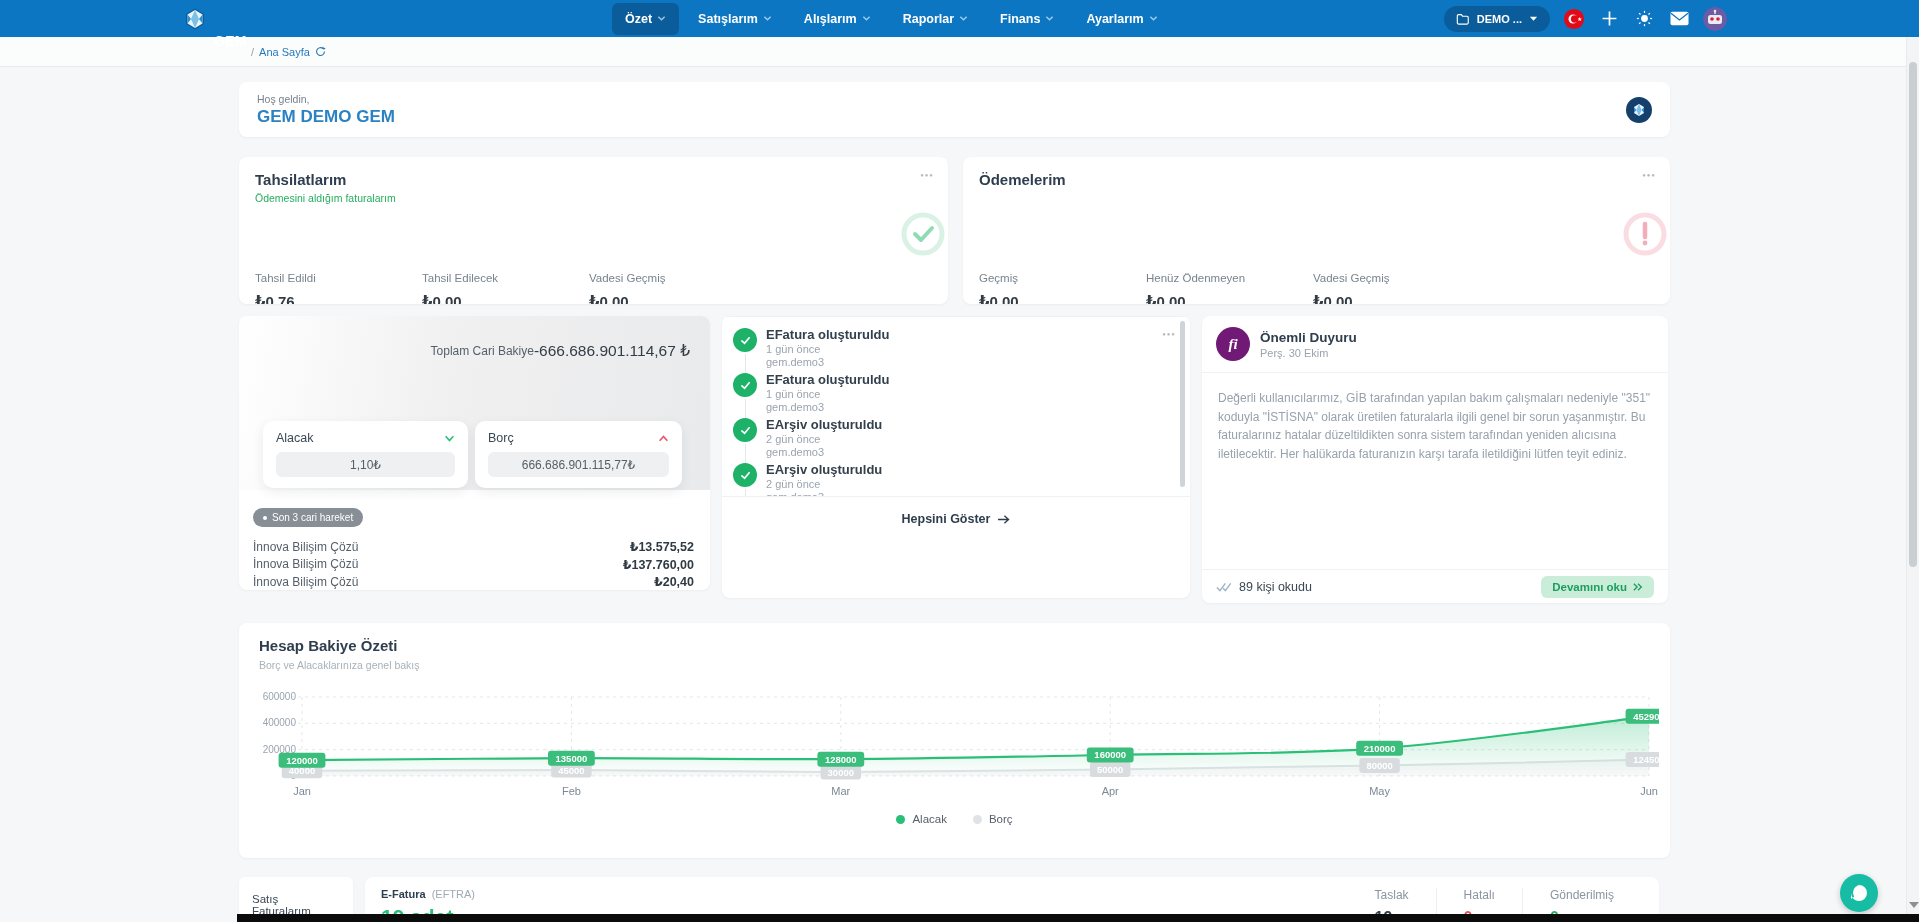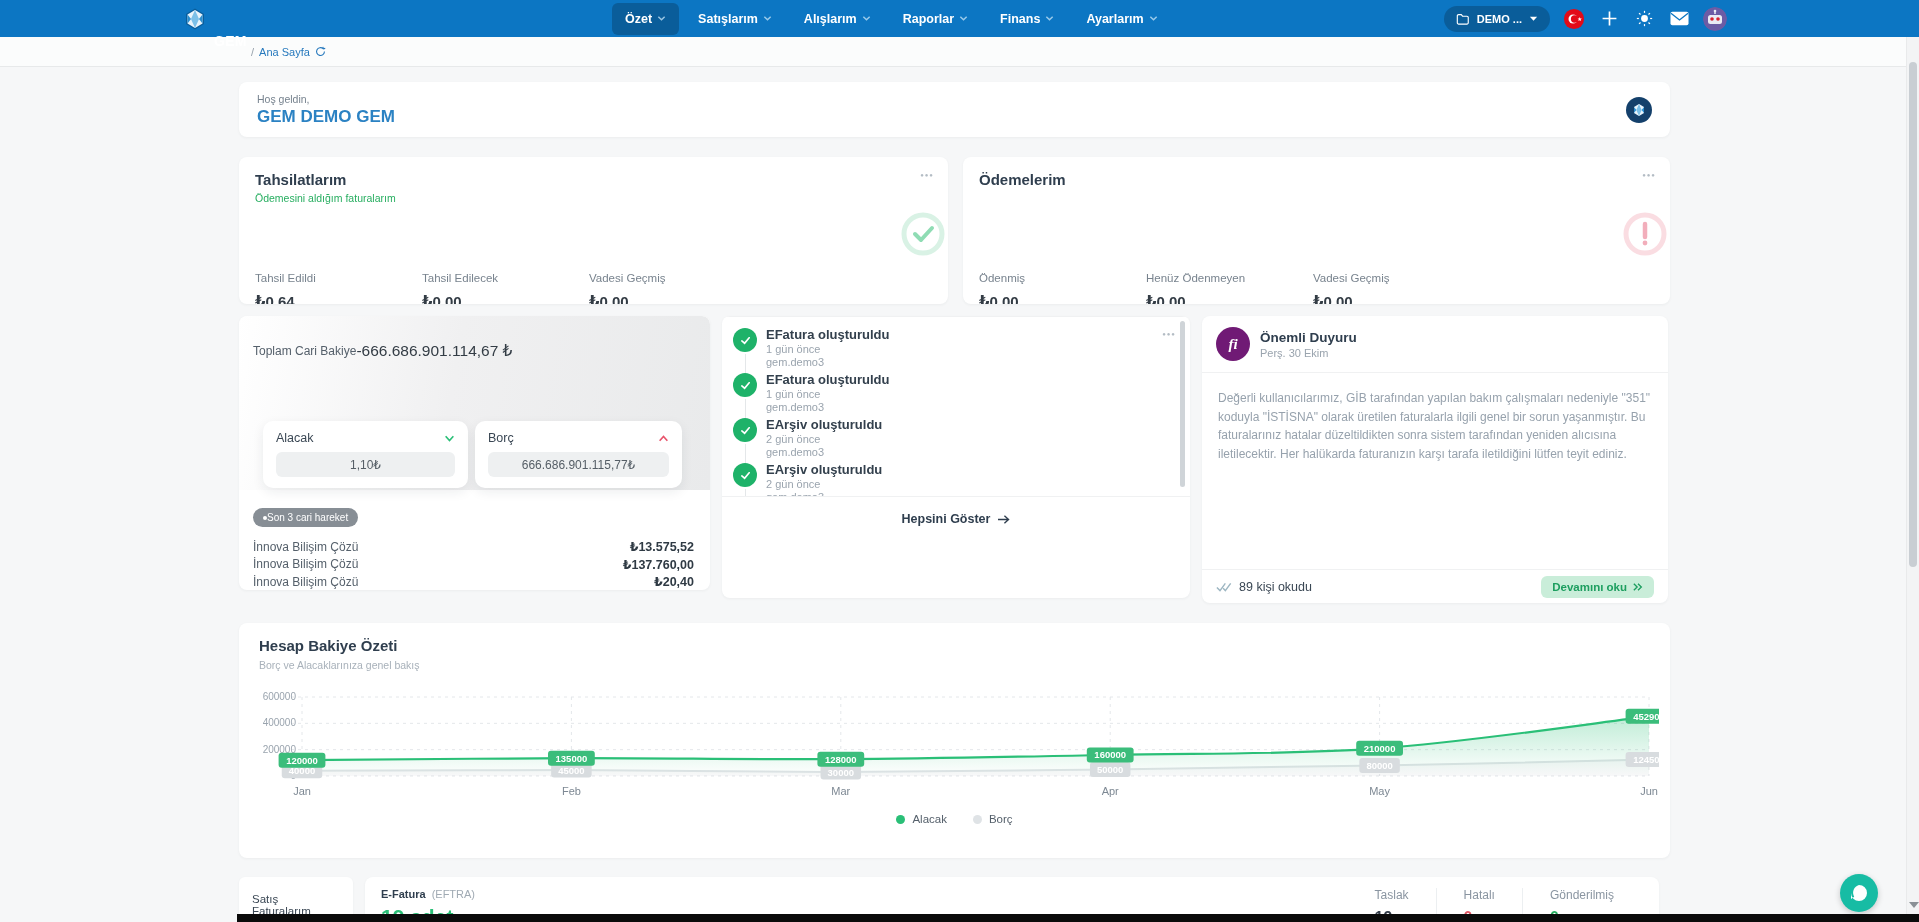--- a/index.html
+++ b/index.html
@@ -49,31 +49,31 @@
   .stat-col { width:167px; }
   .stat-label { font-size:11.5px; color:#78838e;margin-top:31px; }
   .stat-value { font-size:15px; font-weight:bold; color:#333c45; margin-top:9px; }
   .deco { position:absolute; right:2px; top:54px; width:46px; height:46px; }
 
   .row2 { display:flex; gap:12px; margin-top:12px; align-items:flex-start; height:287px; }
 
   
   .balance-card { width:471px; height:274px; overflow:hidden; }
   .balance-top { position:absolute; top:0; left:0; right:0; height:174px; border-radius:8px 8px 0 0; background:linear-gradient(100deg,#ffffff 0%,#f0f0f1 45%,#e9eaeb 100%); }
-  .balance-head { position:absolute; top:26px; left:14px; right:20px; display:flex; justify-content:flex-start; align-items:center; }
+  .balance-head { position:absolute; top:26px; left:14px; right:20px; display:flex; justify-content:flex-end; align-items:center; }
   .balance-label { font-size:12px; color:#55606b; }
   .balance-total { font-size:15.5px; color:#333c45; }
   .mini { position:absolute; top:105px; height:67px; background:#fff; border-radius:10px; box-shadow:0 4px 12px rgba(30,40,50,.08); padding:10px 13px; }
   .mini.m1 { left:24px; width:205px; } .mini.m2 { left:236px; width:207px; }
   .mini-head { display:flex; justify-content:space-between; align-items:center; }
   .mini-label { font-size:12.5px; color:#3a4754; }
   .mini-chev { width:11px; height:11px; cursor:pointer; }
   .chev-green { color:#2abf77; } .chev-red { color:#e8536b; }
   .mini-pill { margin-top:7px; background:#eef0f1; border-radius:6px; height:25px; display:flex; align-items:center; justify-content:center; font-size:12px; color:#555e66; }
-  .badge { position:absolute; top:192px; left:14px; background:#878e95; color:#fff; font-size:10px; border-radius:10px; padding:4px 10px; display:flex; align-items:center; }
+  .badge { position:absolute; top:192px; left:14px; background:#878e95; color:#fff; font-size:10px; border-radius:10px; padding:4px 10px; display:flex; align-items:center; gap:5px; }
   .badge i { width:4px; height:4px; border-radius:50%; background:#fff; display:inline-block; }
   .movements { position:absolute; top:222px; left:14px; right:16px; }
   .mv { display:flex; justify-content:space-between; align-items:center; height:17.5px; }
   .mv-name { font-size:12px; color:#55606b; }
   .mv-amt { font-size:12.5px; font-weight:bold; color:#2f3a44; }
 
   
   .activity-card { width:468px; height:282px; overflow:hidden; }
   .act-title { padding:14px 20px 12px; font-size:15px; font-weight:bold; color:#2f3e4e; }
   .divider { height:1px; background:#f0f1f2; }
@@ -278,21 +278,21 @@
     </div>
 
     <div class="row1">
       <div class="card stat-card c1">
         <div class="card-title">Tahsilatlarım</div>
         <div class="card-sub sub-green">Ödemesini aldığım faturalarım</div>
         <div class="dots" style="font-size: 6px;">●●●</div>
         <div class="stats-row">
           <div class="stat-col">
             <div class="stat-label">Tahsil Edildi</div>
-            <div class="stat-value">₺0,64</div>
+            <div class="stat-value">₺0,76</div>
           </div>
           <div class="stat-col">
             <div class="stat-label">Tahsil Edilecek</div>
             <div class="stat-value">₺0,00</div>
           </div>
           <div class="stat-col">
             <div class="stat-label">Vadesi Geçmiş</div>
             <div class="stat-value">₺0.00</div>
           </div>
         </div>
@@ -300,21 +300,21 @@
           <circle cx="23" cy="23" r="19" fill="none" stroke="#d9f2e5" stroke-width="5"></circle>
           <path d="M15 23 L21 29 L32 17" fill="none" stroke="#8fdcb4" stroke-width="4" stroke-linecap="round" stroke-linejoin="round"></path>
         </svg>
       </div>
 
       <div class="card stat-card c2">
         <div class="card-title">Ödemelerim</div>
         <div class="dots" style="font-size: 6px;">●●●</div>
         <div class="stats-row">
           <div class="stat-col">
-            <div class="stat-label">Ödenmiş</div>
+            <div class="stat-label">Geçmiş</div>
             <div class="stat-value">₺0,00</div>
           </div>
           <div class="stat-col">
             <div class="stat-label">Henüz Ödenmeyen</div>
             <div class="stat-value">₺0.00</div>
           </div>
           <div class="stat-col">
             <div class="stat-label">Vadesi Geçmiş</div>
             <div class="stat-value">₺0.00</div>
           </div>

